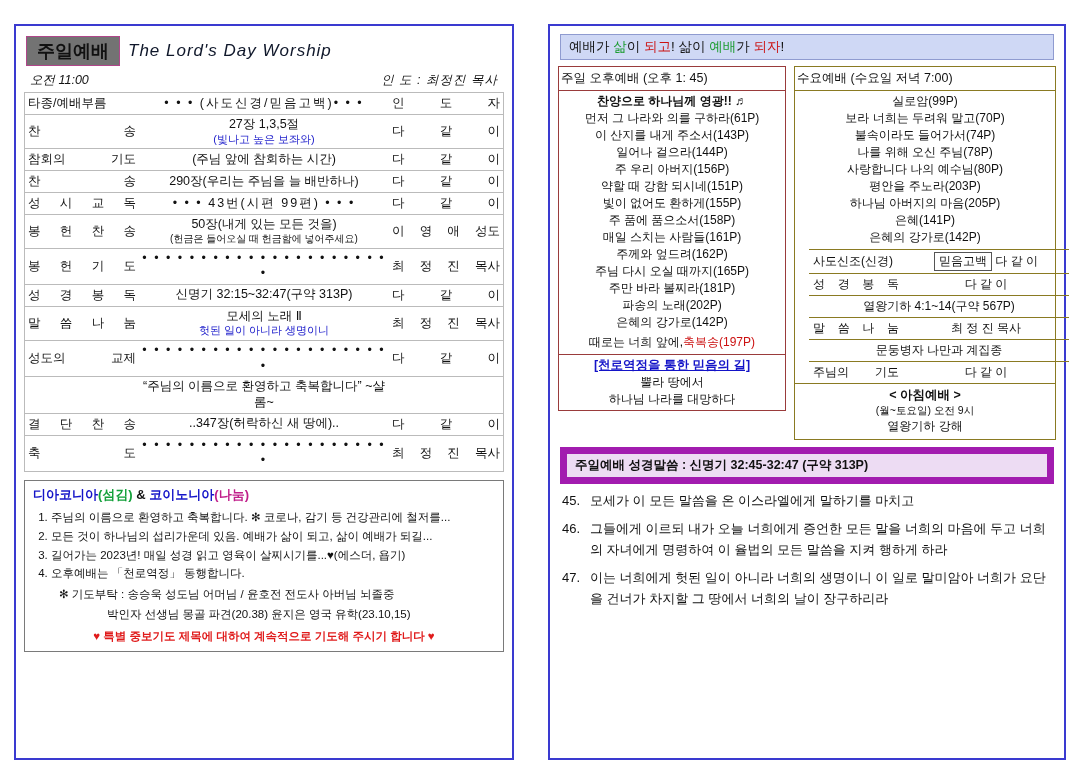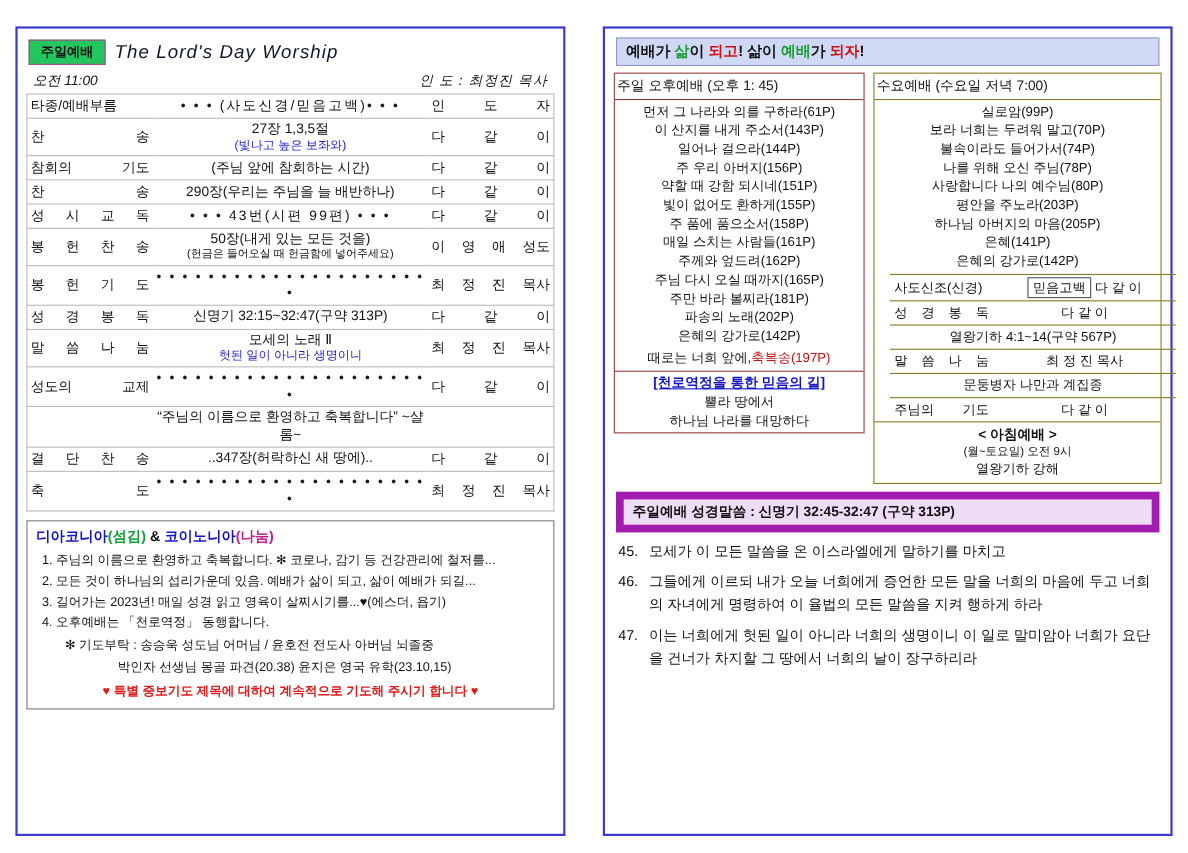--- a/index.html
+++ b/index.html
@@ -10,21 +10,21 @@
     font-size:12px;color:#111;
     position:relative;
     overflow:hidden;
   }
   .page{position:absolute;inset:0;display:flex;gap:0;}
   .col{position:absolute;box-sizing:border-box;}
 
   
   #left{left:14px;top:24px;width:500px;height:736px;border:2px solid #3a3ad0;background:#fff;padding:6px 8px;}
   .title-row{display:flex;align-items:center;gap:8px;margin:4px 2px 4px 2px;}
-  .title-badge{background:#22c55e;border:1px solid #b0468a;color:#111;font-weight:bold;font-size:12px;padding:2px 10px;}
+  .title-badge{background:#737373;border:1px solid #b0468a;color:#111;font-weight:bold;font-size:18px;padding:2px 10px;}
   .title-eng{color:#0f172a;font-size:17px;font-style:italic;letter-spacing:1px;}
   .timerow{display:flex;justify-content:space-between;font-size:12.5px;padding:2px 6px 3px 6px;font-style:italic;}
   .timerow .right{letter-spacing:1px;}
 
   table.order{width:100%;border-collapse:collapse;table-layout:fixed;}
   table.order td{border-top:1px solid #bbb;border-bottom:1px solid #bbb;padding:2px 3px;vertical-align:middle;font-size:12.5px;}
   table.order tr td:first-child{border-left:1px solid #bbb;}
   table.order tr td:last-child{border-right:1px solid #bbb;}
   .c-item{width:108px;text-align:justify;text-align-last:justify;padding-left:6px;padding-right:6px;white-space:nowrap;}
   .c-mid{text-align:center;}
@@ -43,21 +43,21 @@
   ol.dia{margin:5px 0 0 0;padding-left:18px;font-size:11.5px;line-height:1.55;}
   ol.dia li{margin-bottom:1px;}
   .dia-note{font-size:11.5px;line-height:1.5;margin-top:3px;}
   .indent1{padding-left:26px;}
   .indent2{padding-left:74px;}
   .redheart{color:#e01b1b;}
   .bold{font-weight:bold;}
 
   
   #right{left:548px;top:24px;width:518px;height:736px;border:2px solid #3a3ad0;background:#fff;padding:6px 8px;}
-  .banner{background:#cfd8f5;border:1px solid #8f9bd0;font-weight:bold;font-size:13.5px;padding:3px 8px;margin:2px 2px 6px 2px;}
+  .banner{background:#cfd8f5;border:1px solid #8f9bd0;font-weight:normal;font-size:13.5px;padding:3px 8px;margin:2px 2px 6px 2px;}
   .banner .g{color:#1a9b2f;}
   .banner .r{color:#cc1111;}
 
   .two-col{display:flex;gap:8px;align-items:flex-start;}
   .sv{flex:0 0 226px;border:1px solid #9a3b3b;}
   .wd{flex:1;border:1px solid #8a7a22;}
   .boxhead{text-align:left;font-weight:normal;font-size:12.5px;padding:3px 2px;border-bottom:1px solid #9a3b3b;}
   .wd .boxhead{border-bottom:1px solid #8a7a22;}
   .sv ul,.wd ul{list-style:none;margin:0;padding:2px 2px 3px 2px;}
   .sv li,.wd li{text-align:center;font-size:12px;line-height:1.42;}
@@ -217,20 +217,21 @@
 
     <div class="banner">
       <span>예배가 </span><span class="g">삶</span><span>이 </span><span class="r">되고</span><span>! 삶이 </span><span class="g">예배</span><span>가 </span><span class="r">되자</span><span>!</span>
     </div>
 
     <div class="two-col">
 
       <div class="sv">
         <div class="boxhead">주일  오후예배 (오후 1: 45)</div>
         <ul id="sunday-lines">
+            <li class="em">찬양으로 하나님께 영광!! ♬</li>
             <li>먼저 그 나라와 의를 구하라(61P)</li>
             <li>이 산지를 내게 주소서(143P)</li>
             <li>일어나 걸으라(144P)</li>
             <li>주 우리 아버지(156P)</li>
             <li>약할 때 강함 되시네(151P)</li>
             <li>빛이 없어도 환하게(155P)</li>
             <li>주 품에 품으소서(158P)</li>
             <li>매일 스치는 사람들(161P)</li>
             <li>주께와 엎드려(162P)</li>
             <li>주님 다시 오실 때까지(165P)</li>

